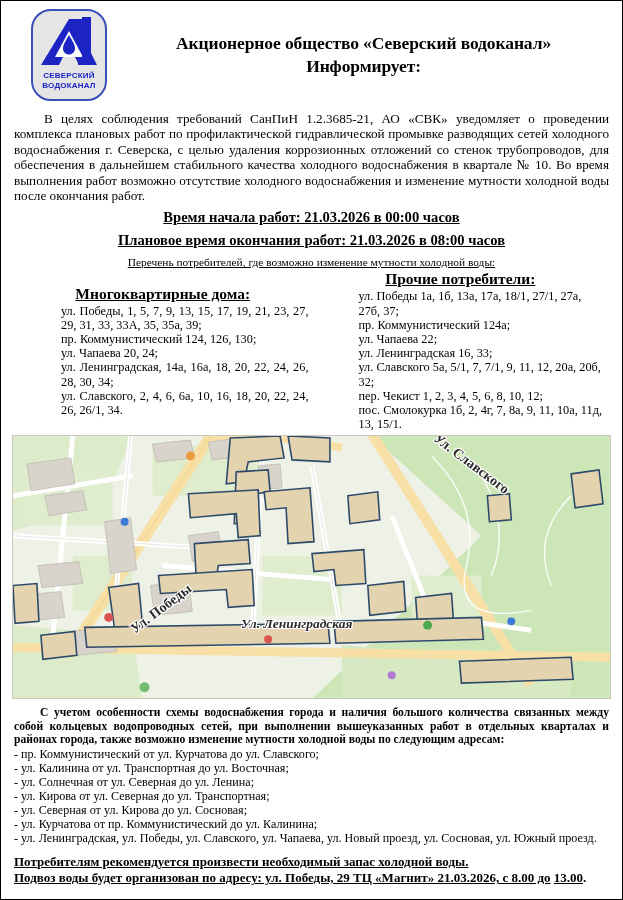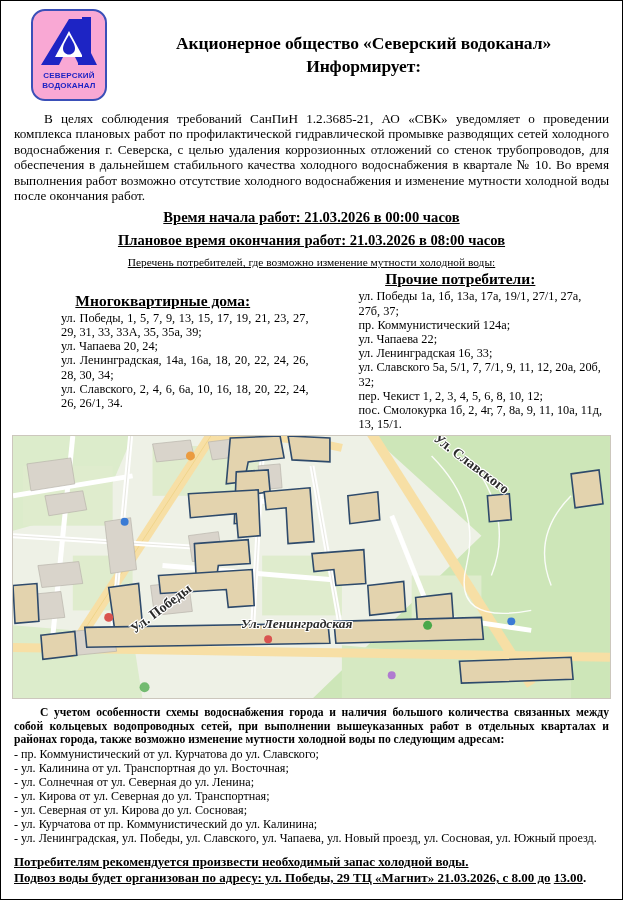--- a/index.html
+++ b/index.html
@@ -29,22 +29,22 @@
     display: flex;
     align-items: center;
     padding: 8px 10px 4px 30px;
     gap: 14px;
   }
   .logo {
     width: 76px;
     height: 92px;
     flex: 0 0 auto;
     border: 2px solid #3a4fb8;
-    border-radius: 14px;
-    background: #f9a8d4;
+    border-radius: 20px;
+    background: #e5e5e5;
     position: relative;
     box-sizing: border-box;
   }
   .logo svg { display:block; }
   .logo-text {
     position: absolute;
     left: 0; right: 0;
     bottom: 9px;
     text-align: center;
     font-family: "Liberation Sans", sans-serif;
@@ -204,30 +204,31 @@
       <span>Перечень потребителей, где возможно изменение мутности холодной воды:</span>
     </div>
 
     <div class="cols">
 
       <div class="col justify">
         <div class="col-head">
           <span>Многоквартирные дома:</span>
         </div>
         <div class="addr-line">ул. Победы, 1, 5, 7, 9, 13, 15, 17, 19, 21, 23, 27, 29, 31, 33, 33А, 35, 35а, 39;</div>
+        <div class="addr-line">пр. Коммунистический 124, 126, 130;</div>
         <div class="addr-line">ул. Чапаева 20, 24;</div>
         <div class="addr-line">ул. Ленинградская, 14а, 16а, 18, 20, 22, 24, 26, 28, 30, 34;</div>
         <div class="addr-line">ул. Славского, 2, 4, 6, 6а, 10, 16, 18, 20, 22, 24, 26, 26/1, 34.</div>
       </div>
 
       <div class="col">
         <div class="col-head">
           <span>Прочие потребители:</span>
         </div>
-        <div class="addr-line">ул. Победы 1а, 1б, 13а, 17а, 19/1, 27/1, 27а, 27б, 37;</div>
+        <div class="addr-line">ул. Победы 1а, 1б, 13а, 17а, 18/1, 27/1, 27а, 27б, 37;</div>
         <div class="addr-line">пр. Коммунистический 124а;</div>
         <div class="addr-line">ул. Чапаева 22;</div>
         <div class="addr-line">ул. Ленинградская 16, 33;</div>
         <div class="addr-line">ул. Славского 5а, 5/1, 7, 7/1, 9, 11, 12, 20а, 20б, 32;</div>
         <div class="addr-line">пер. Чекист 1, 2, 3, 4, 5, 6, 8, 10, 12;</div>
         <div class="addr-line">пос. Смолокурка 1б, 2, 4г, 7, 8а, 9, 11, 10а, 11д, 13, 15/1.</div>
       </div>
     </div>
   </div>
 

